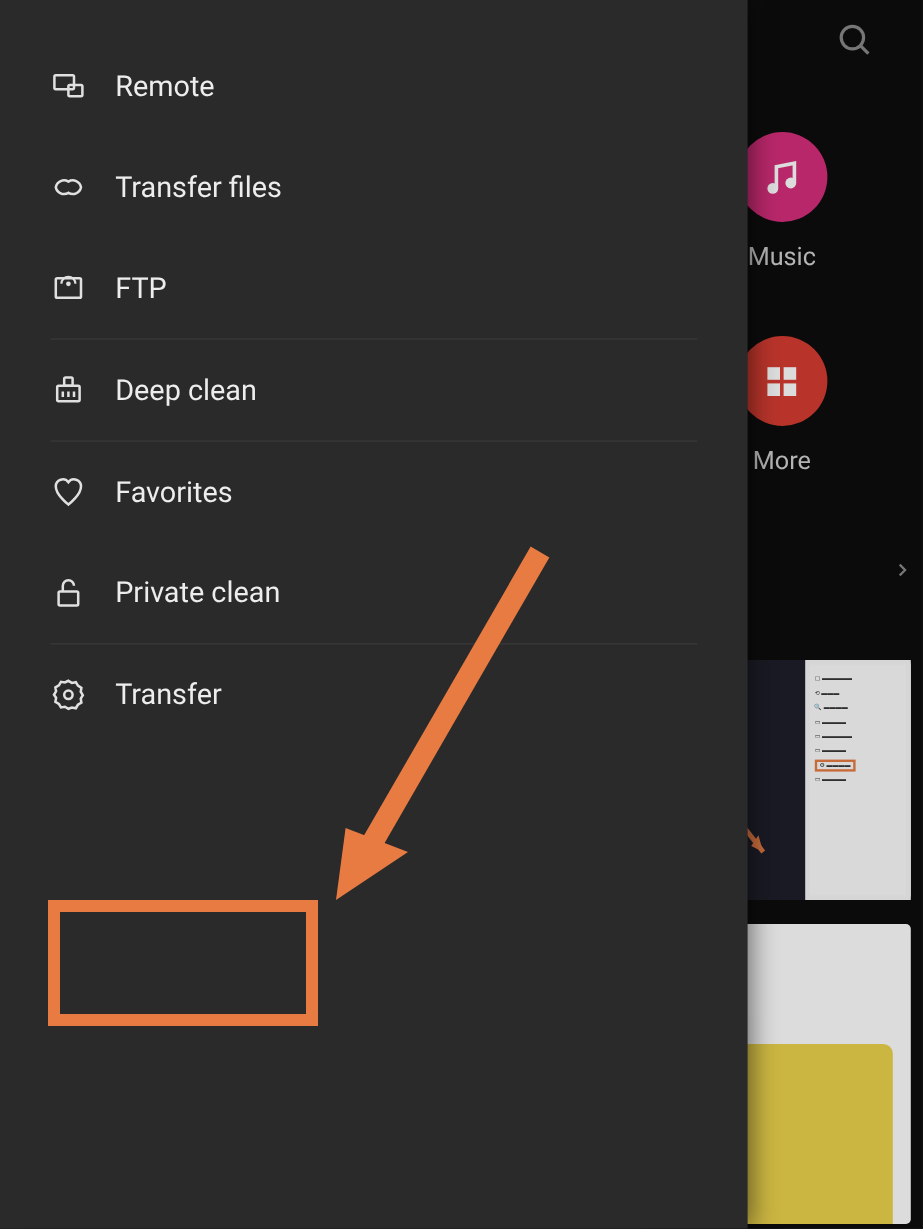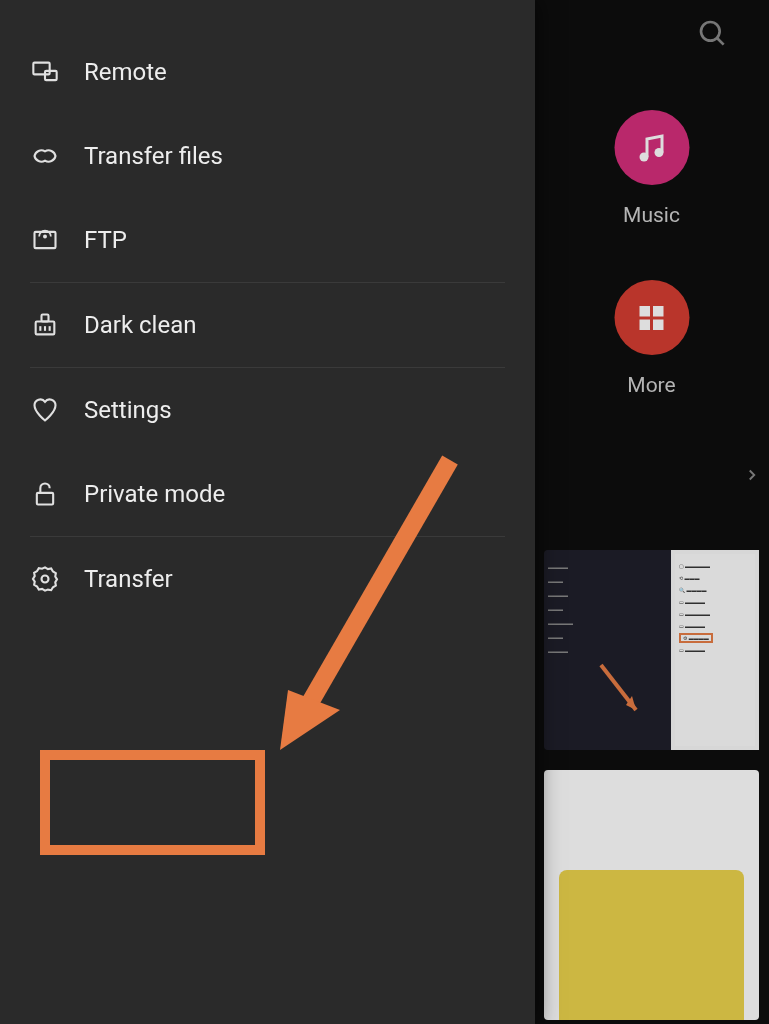--- a/index.html
+++ b/index.html
@@ -103,24 +103,24 @@
       left: 15px; right: 15px; top: 100px; bottom: 0;
       background: #ecd34a;
       border-radius: 8px 8px 0 0;
     }
 
     
     .drawer {
       position: absolute;
       top: 0;
       left: 0;
-      width: 535px;
+      width: 623px;
       height: 100%;
       background: #2a2a2a;
-      padding: 30px 0;
+      padding: 30px 12px;
       box-shadow: 4px 0 20px rgba(0,0,0,.5);
     }
 
     .menu-item {
       display: flex;
       align-items: center;
       padding: 27px 30px;
       gap: 24px;
       position: relative;
       cursor: pointer;
@@ -292,42 +292,42 @@
   <div class="menu-item">
     <span class="menu-icon">
       <svg viewBox="0 0 24 24">
           <rect x="9" y="3" width="6" height="6" rx="1"></rect>
           <rect x="4" y="9" width="16" height="11" rx="1"></rect>
           <line x1="8" y1="13" x2="8" y2="17"></line>
           <line x1="12" y1="13" x2="12" y2="17"></line>
           <line x1="16" y1="13" x2="16" y2="17"></line>
         </svg>
     </span>
-    <span class="menu-label">Dark clean</span>
+    <span class="menu-label">Deep clean</span>
   </div>
 
   <hr class="divider">
 
   <div class="menu-item">
     <span class="menu-icon">
       <svg viewBox="0 0 24 24">
           <path d="M12 21 C12 21 3 14 3 8 a5 5 0 0 1 9 -3 a5 5 0 0 1 9 3 c0 6 -9 13 -9 13 z"></path>
         </svg>
     </span>
-    <span class="menu-label">Settings</span>
+    <span class="menu-label">Favorites</span>
   </div>
 
   <div class="menu-item">
     <span class="menu-icon">
       <svg viewBox="0 0 24 24">
           <rect x="5" y="11" width="14" height="10" rx="1"></rect>
           <path d="M8 11 V7 a4 4 0 0 1 8 0"></path>
         </svg>
     </span>
-    <span class="menu-label">Private mode</span>
+    <span class="menu-label">Private clean</span>
   </div>
 
   <hr class="divider">
 
 
   <div class="menu-item">
     <span class="menu-icon">
       <svg viewBox="0 0 24 24">
           <path d="M12 2 l2.5 1.5 l2.8 -.5 l1.5 2.5 l2.5 1.5 l-.5 2.8 l1.5 2.5 l-1.5 2.5 l.5 2.8 l-2.5 1.5 l-1.5 2.5 l-2.8 -.5 L12 22 l-2.5 -1.5 l-2.8 .5 l-1.5 -2.5 l-2.5 -1.5 l.5 -2.8 L1.7 12 l1.5 -2.5 l-.5 -2.8 l2.5 -1.5 l1.5 -2.5 l2.8 .5 z"></path>
           <circle cx="12" cy="12" r="3"></circle>

